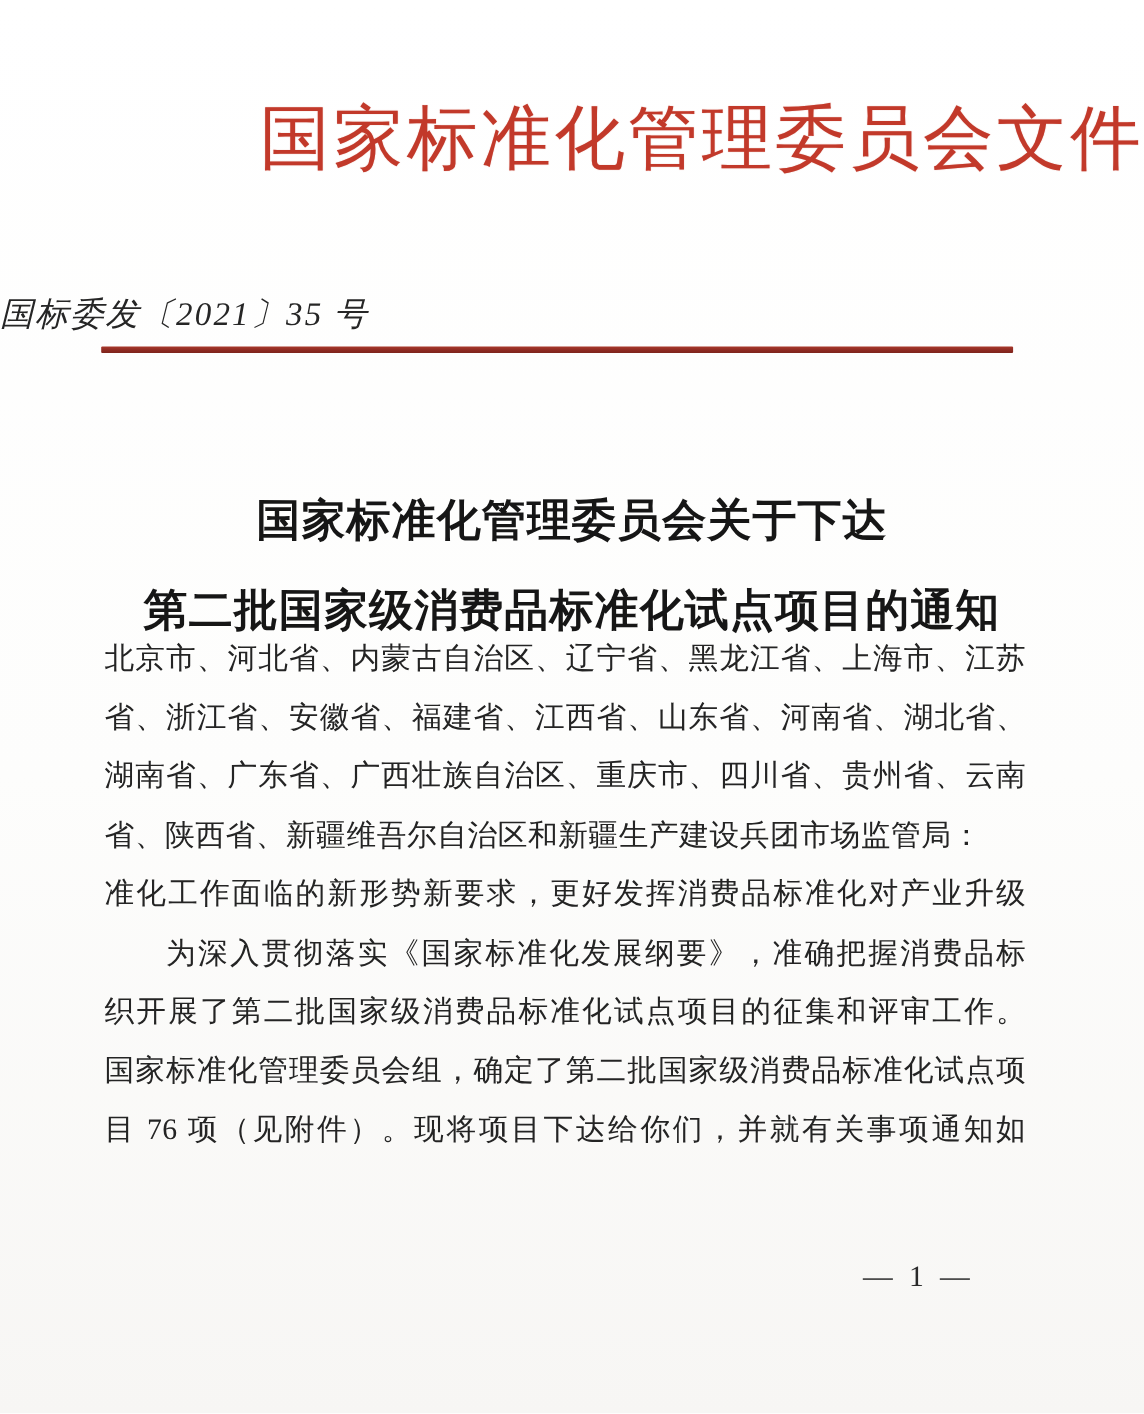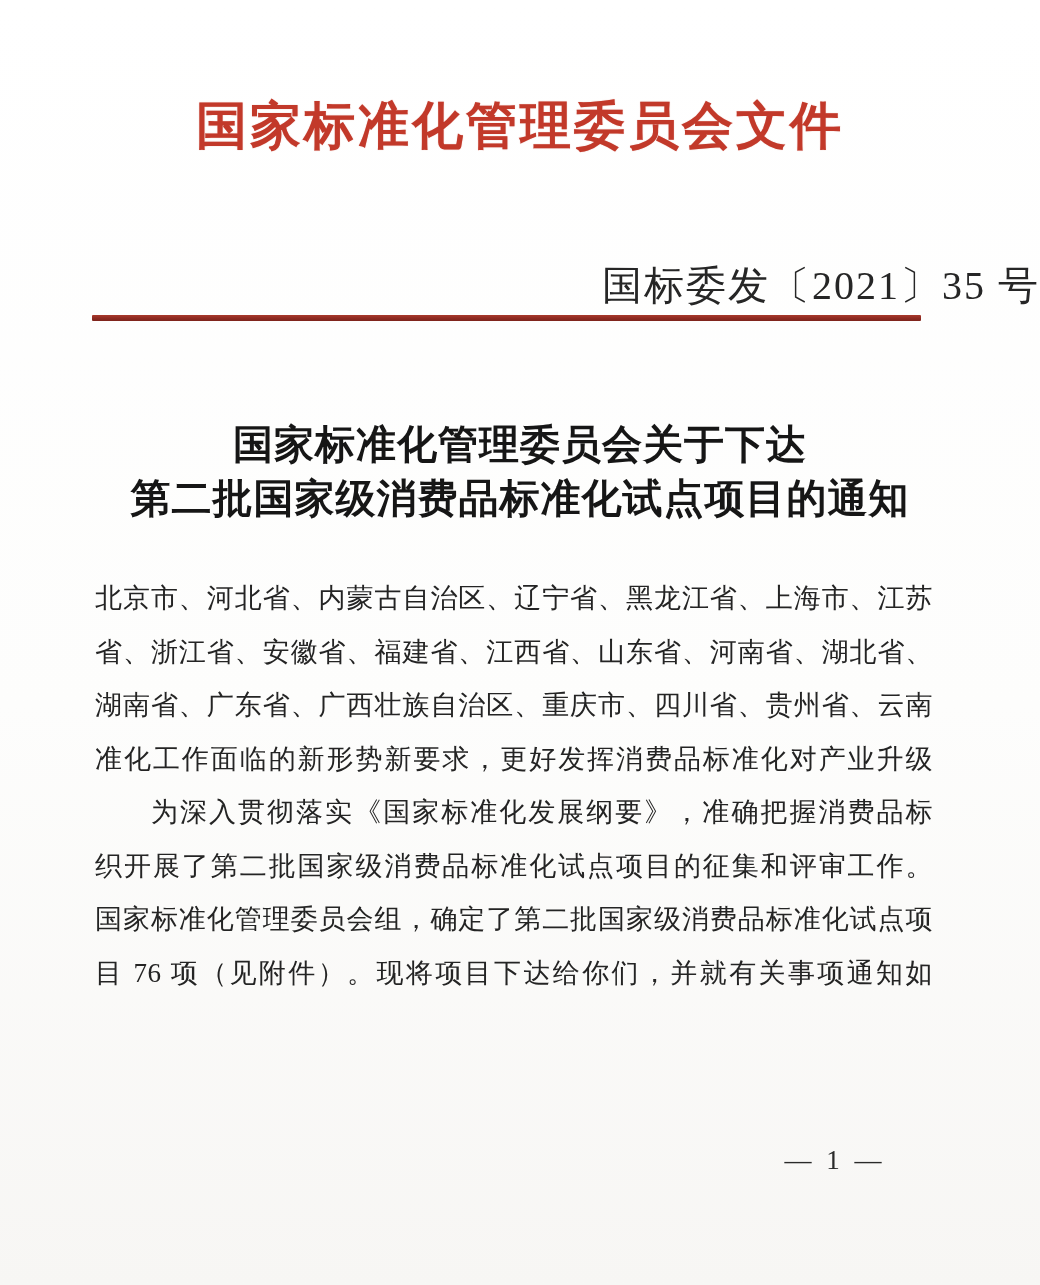--- a/index.html
+++ b/index.html
@@ -13,41 +13,42 @@
     margin: 0 auto;
     background: linear-gradient(180deg, #ffffff 0%, #fdfdfc 55%, #f7f6f4 100%);
     overflow: hidden;
   }
 
   .org-title {
     position: absolute;
     top: 78px;
     left: 0;
     width: 100%;
-    text-align: center;
-    font-size: 51px;
+    text-align: right;
+    font-size: 64px;
     line-height: 96px;
-    font-weight: bold;
+    font-weight: normal;
     color: #c2392a;
     letter-spacing: 3px;
     text-shadow: 0 0 1px rgba(194, 57, 42, 0.45);
     white-space: nowrap;
   }
 
   .doc-number {
     position: absolute;
     top: 268px;
     left: 0;
     width: 100%;
-    text-align: right;
-    font-size: 40px;
+    text-align: left;
+    font-size: 30px;
     line-height: 36px;
     color: #262626;
     letter-spacing: 2px;
     white-space: nowrap;
+    font-style: italic;
   }
 
   .red-rule {
     position: absolute;
     top: 315px;
     left: 92px;
     width: 829px;
     height: 6px;
     background: linear-gradient(180deg, #a8392c 0%, #8e2a21 55%, #7d241c 100%);
     border-radius: 1px;
@@ -58,21 +59,21 @@
     top: 418px;
     left: 60px;
     width: 920px;
     text-align: center;
     color: #161616;
     font-weight: bold;
     font-size: 40px;
     line-height: 54px;
     letter-spacing: 1px;
   }
-  .doc-title .t-line { white-space: nowrap; }
+  .doc-title .t-line { white-space: nowrap; margin-top: 28px; }
 
   .body-text {
     position: absolute;
     top: 572px;
     left: 95px;
     width: 838px;
     color: #242424;
     font-size: 27px;
   }
   .body-text .line {
@@ -117,20 +118,21 @@
 
   <div class="doc-title">
     <div class="t-line">国家标准化管理委员会关于下达</div>
     <div class="t-line">第二批国家级消费品标准化试点项目的通知</div>
   </div>
 
   <div class="body-text">
     <div class="line">北京市、河北省、内蒙古自治区、辽宁省、黑龙江省、上海市、江苏</div>
     <div class="line">省、浙江省、安徽省、福建省、江西省、山东省、河南省、湖北省、</div>
     <div class="line">湖南省、广东省、广西壮族自治区、重庆市、四川省、贵州省、云南</div>
+    <div class="line no-just">省、陕西省、新疆维吾尔自治区和新疆生产建设兵团市场监管局：</div>
     <div class="line">准化工作面临的新形势新要求，更好发挥消费品标准化对产业升级</div>
     <div class="line indent">为深入贯彻落实《国家标准化发展纲要》，准确把握消费品标</div>
     <div class="line">织开展了第二批国家级消费品标准化试点项目的征集和评审工作。</div>
     <div class="line">国家标准化管理委员会组，确定了第二批国家级消费品标准化试点项</div>
     <div class="line">目 76 项（见附件）。现将项目下达给你们，并就有关事项通知如下：</div>
   </div>
 
   <div class="page-number">— 1 —</div>
 
 </div>

